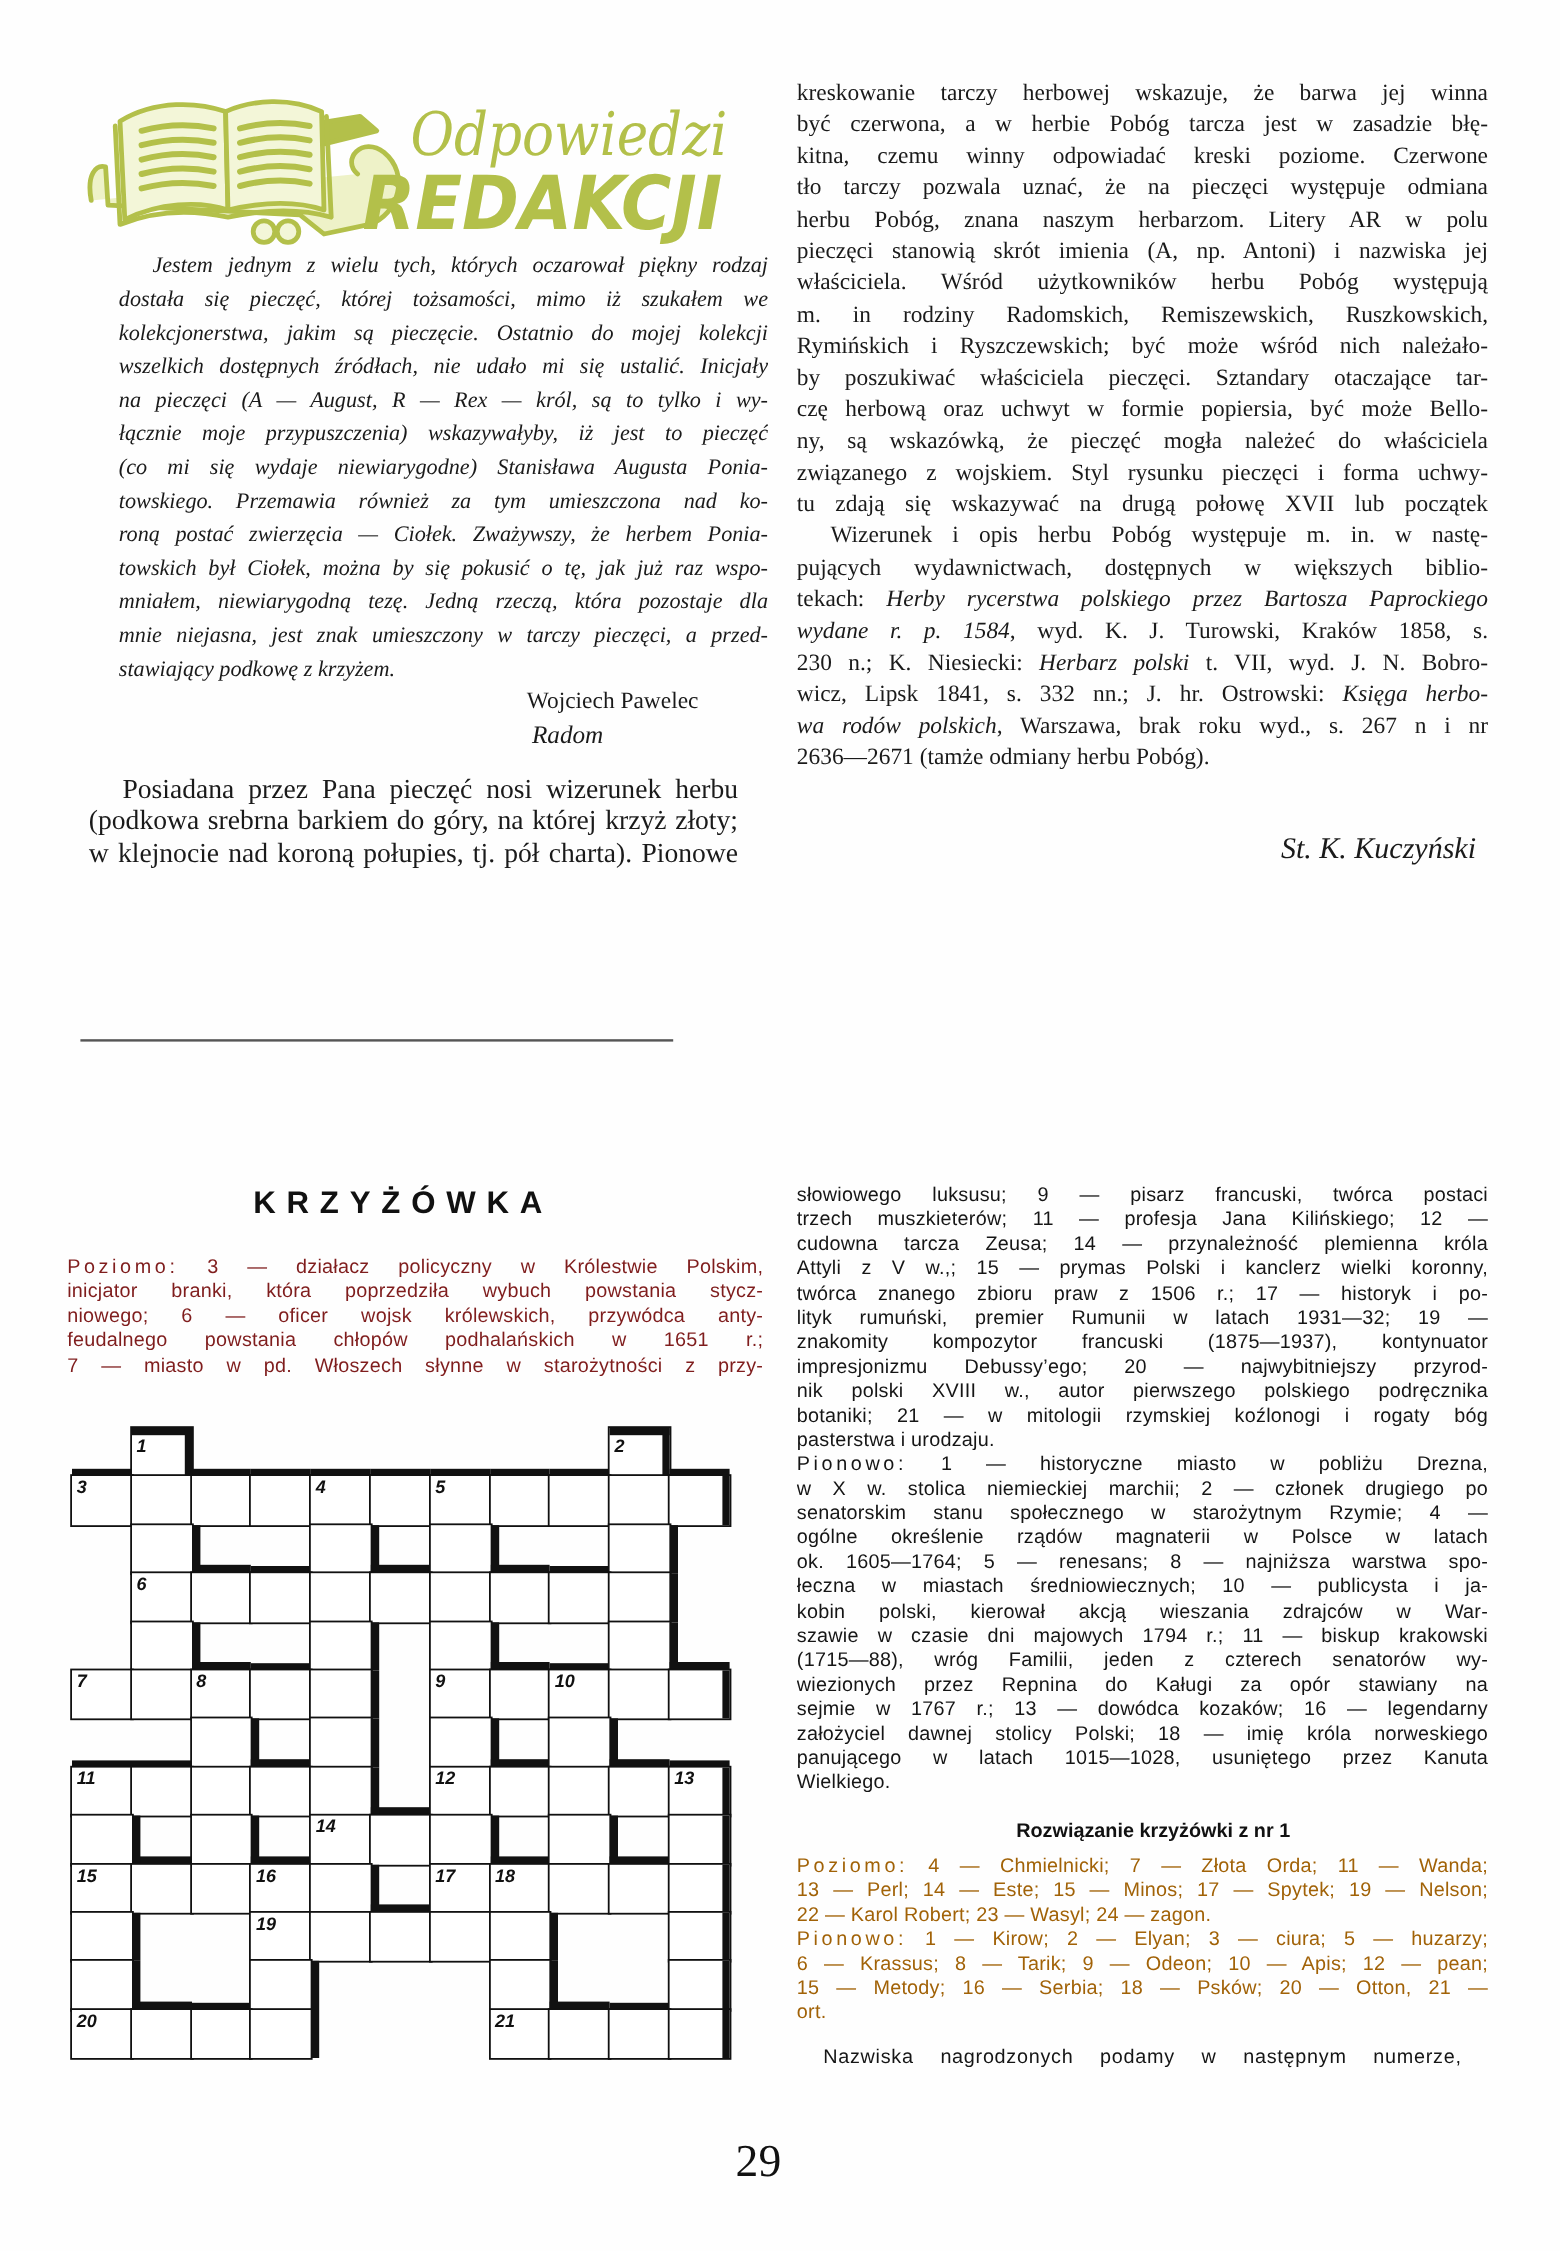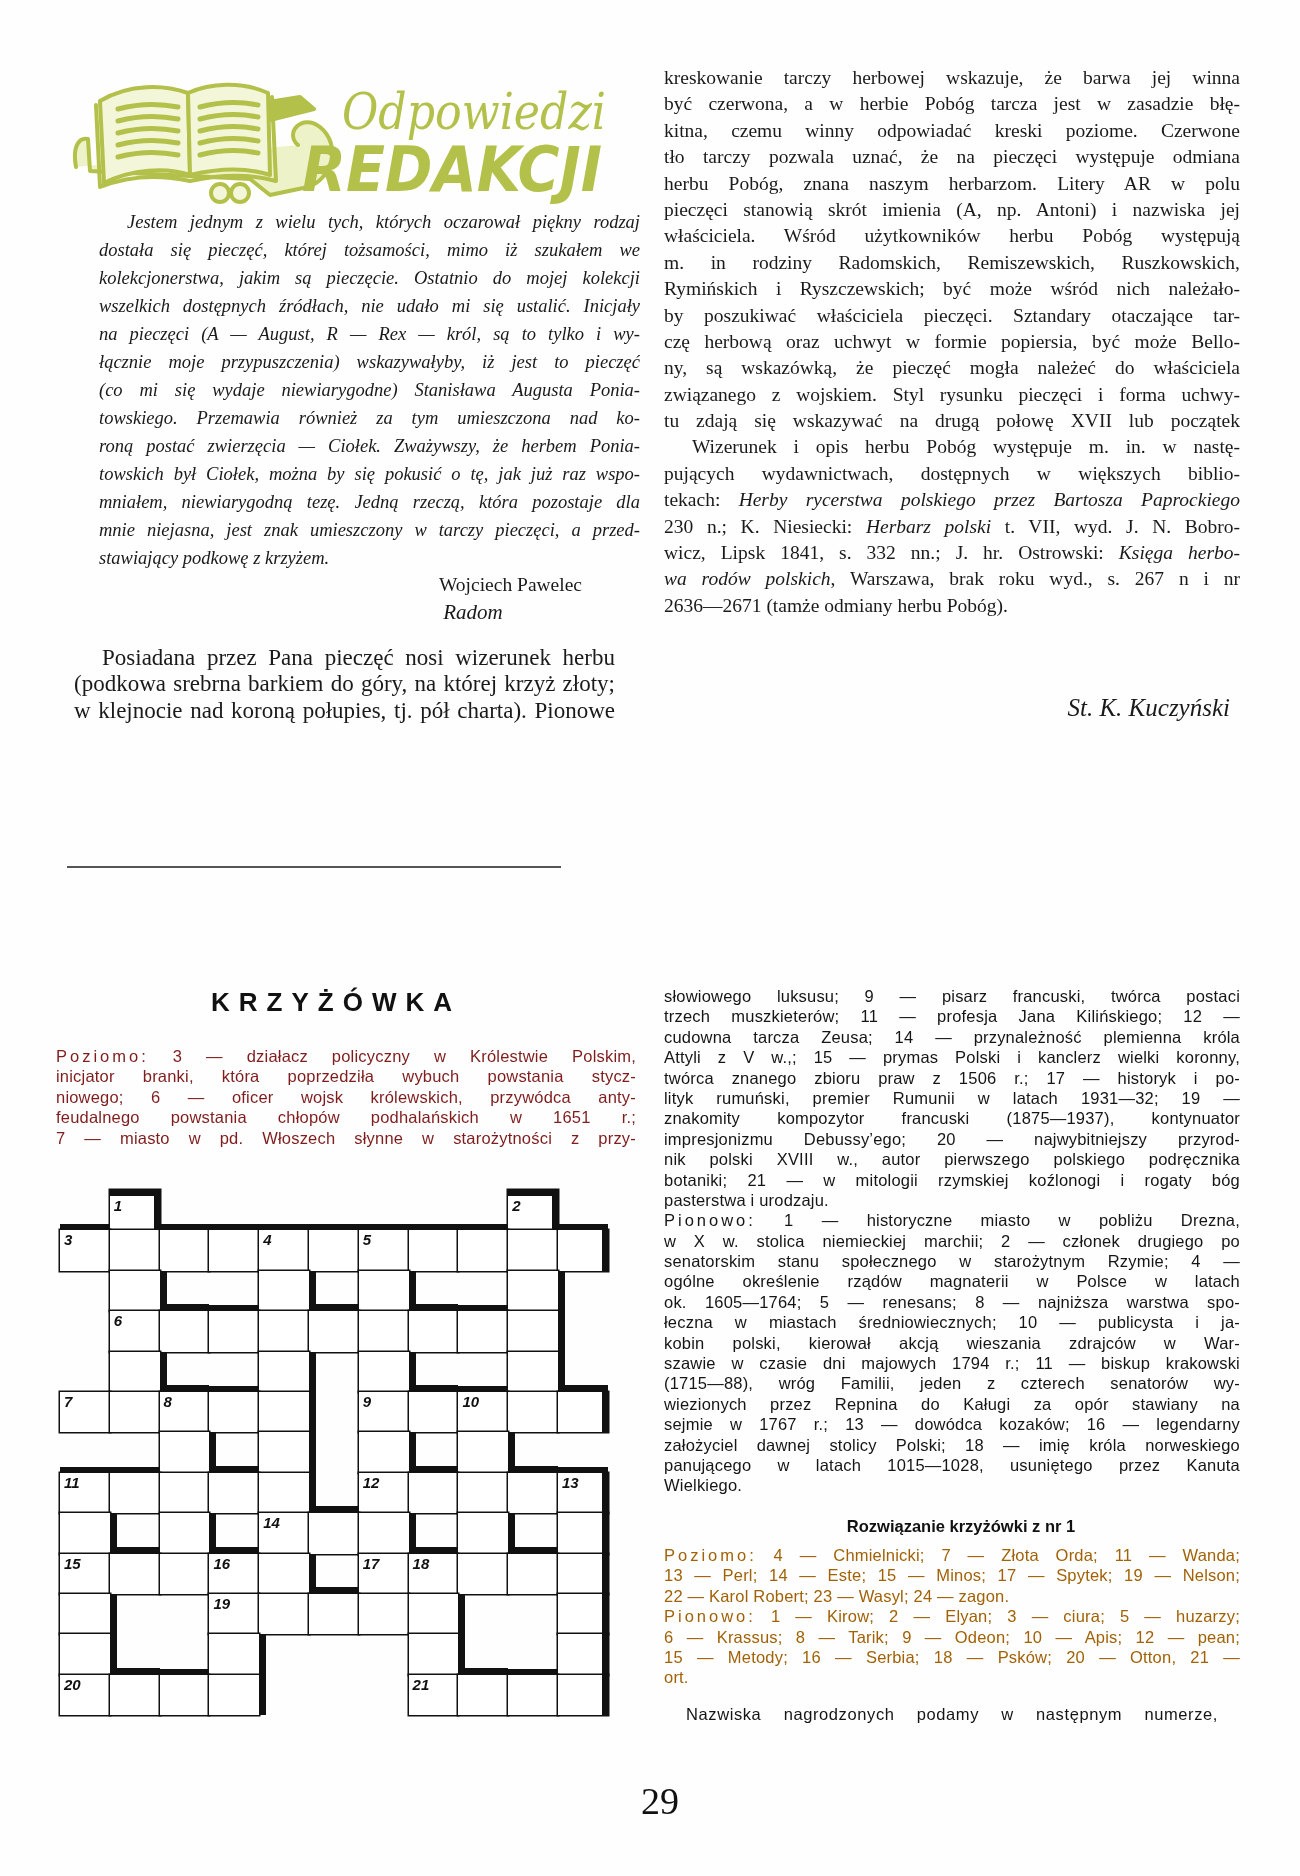--- a/index.html
+++ b/index.html
@@ -49,21 +49,21 @@
   .cell.t-w { background: #fff; box-shadow: 0 0 0 1.5px #111; }
   .cell.t-blk { border-left: 7px solid #111; border-bottom: 7px solid #111; }
   .cell.t-bb { border-bottom: 6px solid #111; }
   .cell.t-bl { border-left: 7px solid #111; }
   .cell.t-bx, .cell.t-none { }
   .cell.edge-r { border-right: 6px solid #111; }
   .cell.edge-t { border-top: 6px solid #111; }
   .num { position: absolute; left: 4px; top: 2px; font-family: "Liberation Sans", "DejaVu Sans", sans-serif;
          font-size: 15px; font-style: italic; font-weight: bold; line-height: 16px; color: #111; }
 
-  #page-num { left: 620px; top: 1780px; width: 80px; text-align: center; font-size: 38px; line-height: 42px; color: #111; }
+  #page-num { left: 592px; top: 1780px; width: 80px; text-align: center; font-size: 38px; line-height: 42px; color: #111; }
 </style>
 </head>
 <body>
 
 <div id="logo" class="abs">
   <svg width="545" height="132" viewBox="0 0 545 132">
     <g fill="none" stroke="var(--logo)" stroke-width="4" stroke-linejoin="round" stroke-linecap="round">
 
       <path d="M6 92 C 2 70, 10 62, 18 64 L 20 96 L 180 104 L 200 120 L 238 112 C 262 104, 272 70, 250 52 C 232 38, 214 58, 228 70" fill="#eef2c8"></path>
       <path d="M180 30 L 230 22 L 244 34 L 196 46 Z" fill="var(--logo)"></path>
@@ -118,20 +118,21 @@
     <div class="ln">m. in rodziny Radomskich, Remiszewskich, Ruszkowskich,</div>
     <div class="ln">Rymińskich i Ryszczewskich; być może wśród nich należało-</div>
     <div class="ln">by poszukiwać właściciela pieczęci. Sztandary otaczające tar-</div>
     <div class="ln">czę herbową oraz uchwyt w formie popiersia, być może Bello-</div>
     <div class="ln">ny, są wskazówką, że pieczęć mogła należeć do właściciela</div>
     <div class="ln">związanego z wojskiem. Styl rysunku pieczęci i forma uchwy-</div>
     <div class="ln">tu zdają się wskazywać na drugą połowę XVII lub początek</div>
     <div class="ln ind">Wizerunek i opis herbu Pobóg występuje m. in. w nastę-</div>
     <div class="ln">pujących wydawnictwach, dostępnych w większych biblio-</div>
     <div class="ln"><span>tekach: </span><span class="it">Herby rycerstwa polskiego przez Bartosza Paprockiego</span></div>
+    <div class="ln"><span class="it">wydane r. p. 1584</span><span>, wyd. K. J. Turowski, Kraków 1858, s.</span></div>
     <div class="ln"><span>230 n.; K. Niesiecki: </span><span class="it">Herbarz polski</span><span> t. VII, wyd. J. N. Bobro-</span></div>
     <div class="ln"><span>wicz, Lipsk 1841, s. 332 nn.; J. hr. Ostrowski: </span><span class="it">Księga herbo-</span></div>
     <div class="ln"><span class="it">wa rodów polskich</span><span>, Warszawa, brak roku wyd., s. 267 n i nr</span></div>
     <div class="ln last">2636—2671 (tamże odmiany herbu Pobóg).</div>
   </div>
 <div id="reply-sig" class="abs serif">St. K. Kuczyński</div>
 
 <div id="divider" class="abs"></div>
 
 <div id="cw-title" class="abs sans">KRZYŻÓWKA</div>

